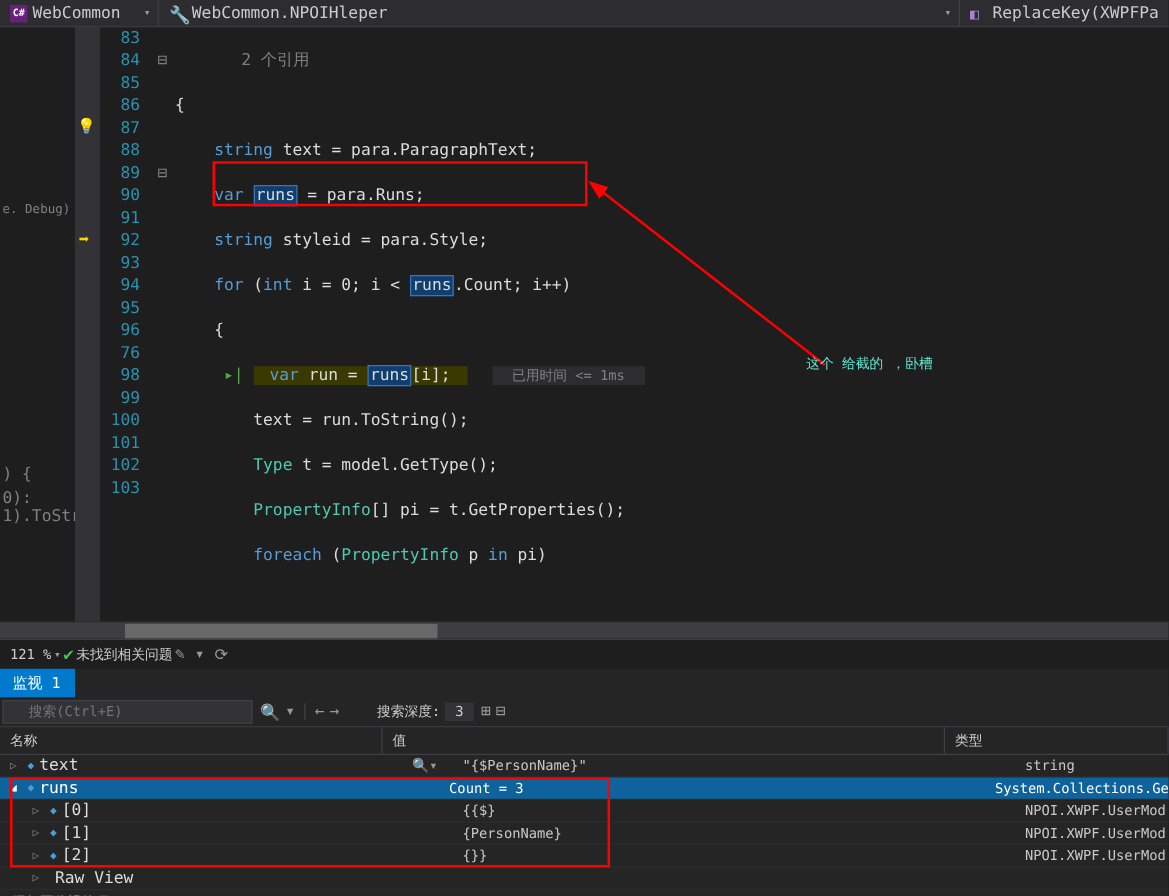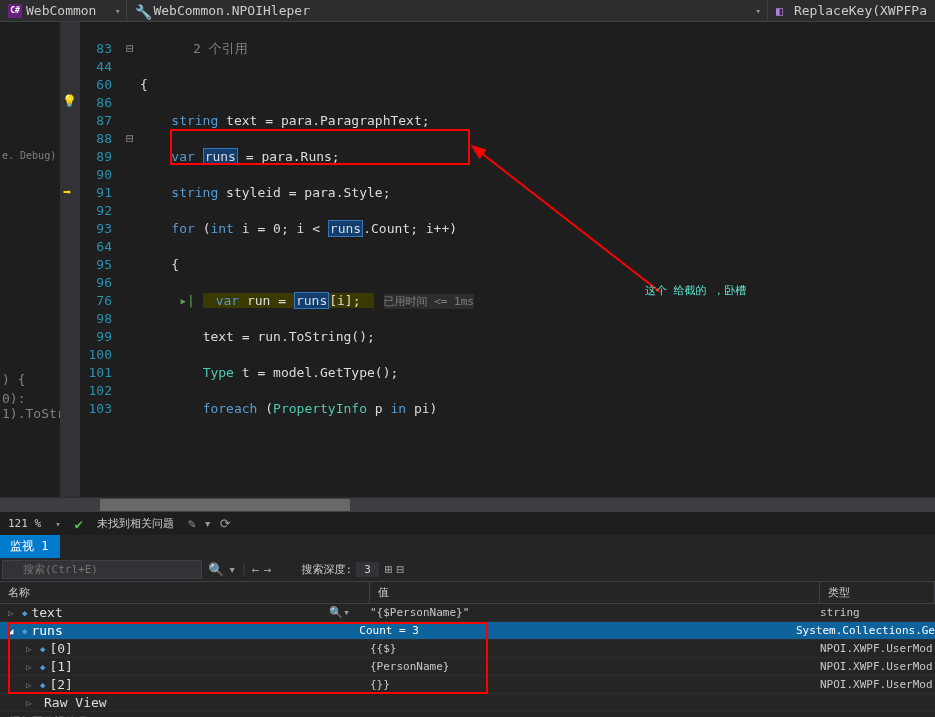--- a/index.html
+++ b/index.html
@@ -8,56 +8,56 @@
 .crumb{padding:2px 30px 2px 8px;color:#ccc;display:flex;align-items:center;gap:4px;position:relative;font-size:12px}
 .crumb.mid{border-left:1px solid #3f3f46;flex:1}
 .crumb.rt{border-left:1px solid #3f3f46;padding-right:8px}
 .crumb .chev{position:absolute;right:6px;color:#999;font-size:9px}
 .ic{width:14px;height:14px;display:inline-block}
 .ic-cs{background:#68217a;color:#fff;font-size:8px;text-align:center;line-height:14px;font-weight:bold}
 .ic-cls{color:#e8a33d;font-size:14px}
 .ic-cube{color:#b180d7;font-size:12px}
 .main{display:flex;height:475px}
 .lgut{width:60px;background:#1e1e1e;color:#569cd6;font-size:11px;overflow:hidden;position:relative}
-.lgut .dbg{position:absolute;left:2px;top:128px;font-size:10px;color:#808080}
+.lgut .dbg{position:absolute;left:2px;top:140px;font-size:10px;color:#808080}
 .lgut .stk{position:absolute;left:2px;top:350px;font-size:10px;color:#808080}
 .bpgut{width:20px;background:#333337;position:relative}
 .arrow{position:absolute;left:3px;color:#ffd700;font-size:14px}
-.lnums{width:40px;background:#1e1e1e;text-align:right;padding-right:8px;color:#2b91af;font-size:13px;line-height:18px;padding-top:18px}
+.lnums{width:40px;background:#1e1e1e;text-align:right;padding-right:8px;color:#2b91af;font-size:13px;line-height:18px;padding-top:0}
 .lnums div{height:18px}
 .fold{width:20px;background:#1e1e1e;color:#808080;line-height:18px;padding-top:18px;text-align:center;font-size:10px}
 .fold div{height:18px}
 .code{flex:1;background:#1e1e1e;line-height:18px;white-space:pre;padding-top:0;position:relative;overflow:hidden}
 .cl{height:18px}
 .refs{color:#808080;font-size:11px;height:18px}
 .kw{color:#569cd6}
 .tp{color:#4ec9b0}
 .hl{background:#113d6f;border:1px solid #3676b8;padding:0 1px}
 .box1{border:2px solid red;position:absolute;pointer-events:none}
 .yhl{background:#3a3a00;padding:0 13px}
-.hint{background:#2d2d30;color:#808080;font-size:11px;padding:1px 0;margin-left:10px}
+.hint{background:#2d2d30;color:#808080;font-size:11px;padding:1px 16px;margin-left:20px}
 .bulb{position:absolute;left:62px;color:#ffc107;font-size:12px}
 svg.anno{position:absolute;pointer-events:none}
 .annotxt{position:absolute;color:#5eead4;font-size:11px}
-.stat{height:24px;background:#1e1e1e;display:flex;align-items:center;padding:0 8px;gap:14px;border-top:1px solid #3f3f46}
+.stat{height:24px;background:#1e1e1e;display:flex;align-items:center;padding:0 8px;gap:2px;border-top:1px solid #3f3f46}
 .stat .zoom{color:#ccc;font-size:11px}
 .stat .ok{color:#4ec04e;font-size:14px}
 .stat .okt{color:#ccc;font-size:11px}
 .stat .tools{color:#999;font-size:12px;display:flex;gap:8px}
 .scrollh{height:14px;background:#3e3e42;border-top:1px solid #2d2d30}
 .scrollh .thumb{height:12px;width:250px;background:#686868;margin-left:100px;margin-top:1px}
 .watch{height:196px;background:#252526;display:flex;flex-direction:column}
 .wtab{background:#007acc;color:#fff;padding:3px 10px;width:60px;font-size:12px}
 .wsrch{display:flex;background:#252526;border-bottom:1px solid #3f3f46;padding:2px}
 .wsrch input{flex:0 0 200px;background:#333337;border:1px solid #3f3f46;color:#ccc;padding:2px 20px;font-size:11px}
 .wsrch .btns{display:flex;gap:4px;padding:0 6px;color:#999;align-items:center}
 .wsrch .lbl{color:#ccc;font-size:11px;align-self:center;margin-left:24px}
 .whdr{display:flex;background:#252526;border-bottom:1px solid #3f3f46}
 .whdr div{padding:3px 8px;color:#ccc;font-size:11px;border-right:1px solid #3f3f46}
-.wc1{width:370px}.wc2{width:450px}.wc3{flex:1}
+.wc1{width:306px}.wc2{width:450px}.wc3{flex:1}
 .wrow{display:flex;border-bottom:1px solid #2d2d30;height:18px;align-items:center}
 .wrow.sel{background:#0e639c;color:#fff}
 .wrow .c1{width:370px;padding-left:8px;display:flex;align-items:center;gap:4px;font-size:11px}
 .wrow .c2{width:450px;font-size:11px;color:#c8c8c8}
 .wrow .c3{flex:1;font-size:11px;color:#c8c8c8}
 .wrow.sel .c2,.wrow.sel .c3{color:#fff}
 .tri{color:#808080;font-size:9px;width:10px}
 .wrow.sel .tri{color:#fff}
 .diam{color:#4a9eda;font-size:9px}
 .magn{color:#999;font-size:11px;margin-left:auto;margin-right:20px}
@@ -92,31 +92,31 @@
       <div style="height:4px"></div>
       <div>  0):</div>
       <div>1).ToStr</div>
     </div>
   </div>
   <div class="bpgut">
     <span class="arrow" style="top:162px">➡</span>
   </div>
   <div class="lnums">
     <div>83</div>
-      <div>44</div>
-      <div>60</div>
+      <div>84</div>
+      <div>85</div>
       <div>86</div>
       <div>87</div>
       <div>88</div>
       <div>89</div>
       <div>90</div>
       <div>91</div>
       <div>92</div>
       <div>93</div>
-      <div>64</div>
+      <div>94</div>
       <div>95</div>
       <div>96</div>
       <div>76</div>
       <div>98</div>
       <div>99</div>
       <div>100</div>
       <div>101</div>
       <div>102</div>
       <div>103</div>
   </div>
@@ -148,20 +148,21 @@
 <div class="refs">        <span>2 个引用</span></div>
 <div class="cl">{</div>
 <div class="cl">    <span class="kw">string</span><span> text = para.ParagraphText;</span></div>
 <div class="cl">    <span class="kw">var </span><span class="hl">runs</span><span> = para.Runs;</span></div>
 <div class="cl">    <span class="kw">string</span><span> styleid = para.Style;</span></div>
 <div class="cl">    <span class="kw">for </span><span>(</span><span class="kw">int</span><span> i = 0; i &lt; </span><span class="hl">runs</span><span>.Count; i++)</span></div>
 <div class="cl">    <span>{</span></div>
 <div class="cl">     <span style="color:#57a64a">▸|</span> <span class="yhl"><span class="kw">var</span><span> run = </span><span class="hl">runs</span><span>[i];</span></span><span class="hint">已用时间 &lt;= 1ms</span></div>
 <div class="cl">        <span>text = run.ToString();</span></div>
 <div class="cl">        <span class="tp">Type</span><span> t = model.GetType();</span></div>
+<div class="cl">        <span class="tp">PropertyInfo</span><span>[] pi = t.GetProperties();</span></div>
 <div class="cl">        <span class="kw">foreach </span><span>(</span><span class="tp">PropertyInfo</span><span> p </span><span class="kw">in</span><span> pi)</span></div>
 
 
 
 
 
 
 
 
 

